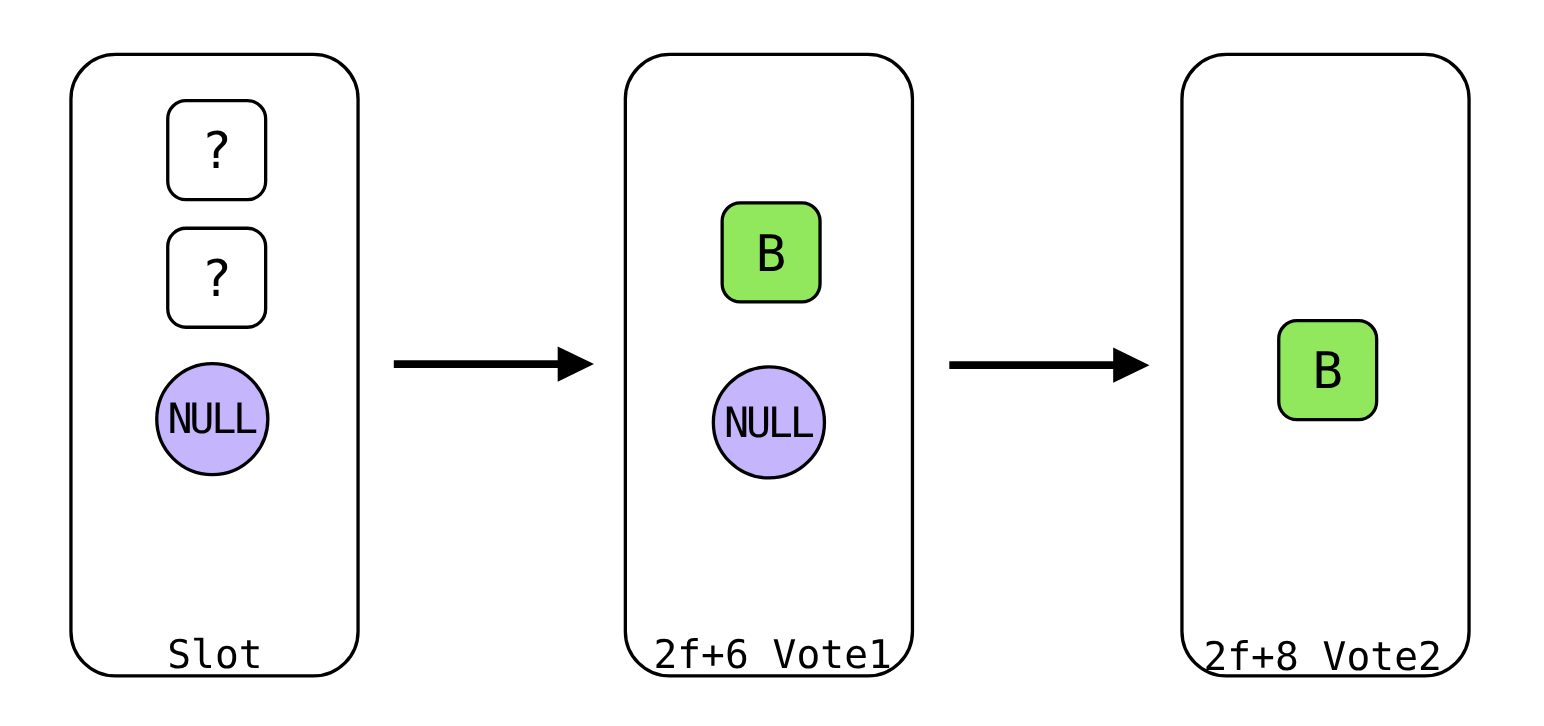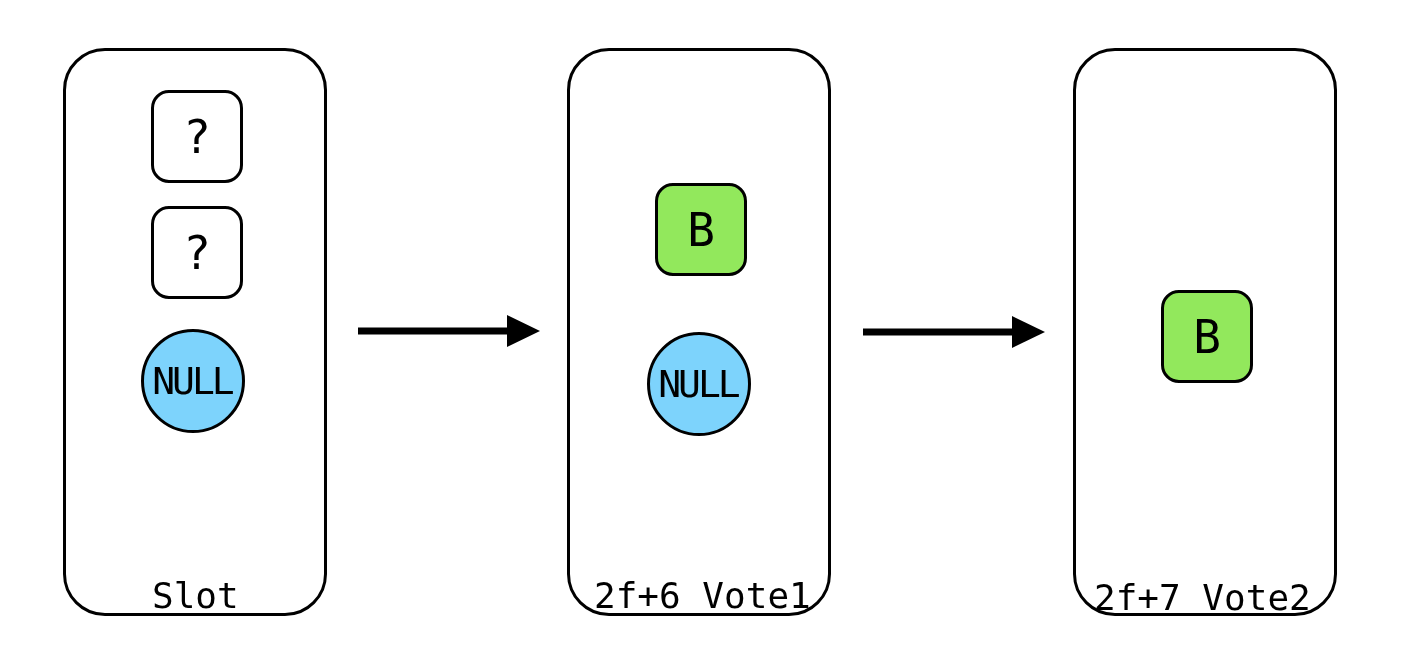--- a/index.html
+++ b/index.html
@@ -41,21 +41,21 @@
     background: #ffffff;
   }
   .block.green { background: #92e85c; }
 
   .null-circle {
     position: absolute;
     width: 104px;
     height: 104px;
     border: 3px solid #000000;
     border-radius: 50%;
-    background: #7dd3fc;
+    background: #c4b5fd;
     display: flex;
     align-items: center;
     justify-content: center;
     font-size: 38px;
     letter-spacing: -3px;
     color: #000000;
   }
   .null-circle span { transform: translateX(-1px); }
 
   .stage-label {
@@ -130,18 +130,18 @@
   <svg class="arrow arrow-2" viewBox="0 0 190 40" aria-hidden="true">
     <line x1="2" y1="20" x2="155" y2="20" stroke="#000000" stroke-width="7"></line>
     <polygon points="151,4 151,36 184,20" fill="#000000"></polygon>
   </svg>
 
   <section class="panel panel-3">
     <div class="block green p3-b">
       <span>B</span>
     </div>
     <div class="stage-label p3-label">
-      <div>2f+7 Vote2</div>
+      <div>2f+8 Vote2</div>
       
     </div>
   </section>
 
 </div>
 
 </body></html>

